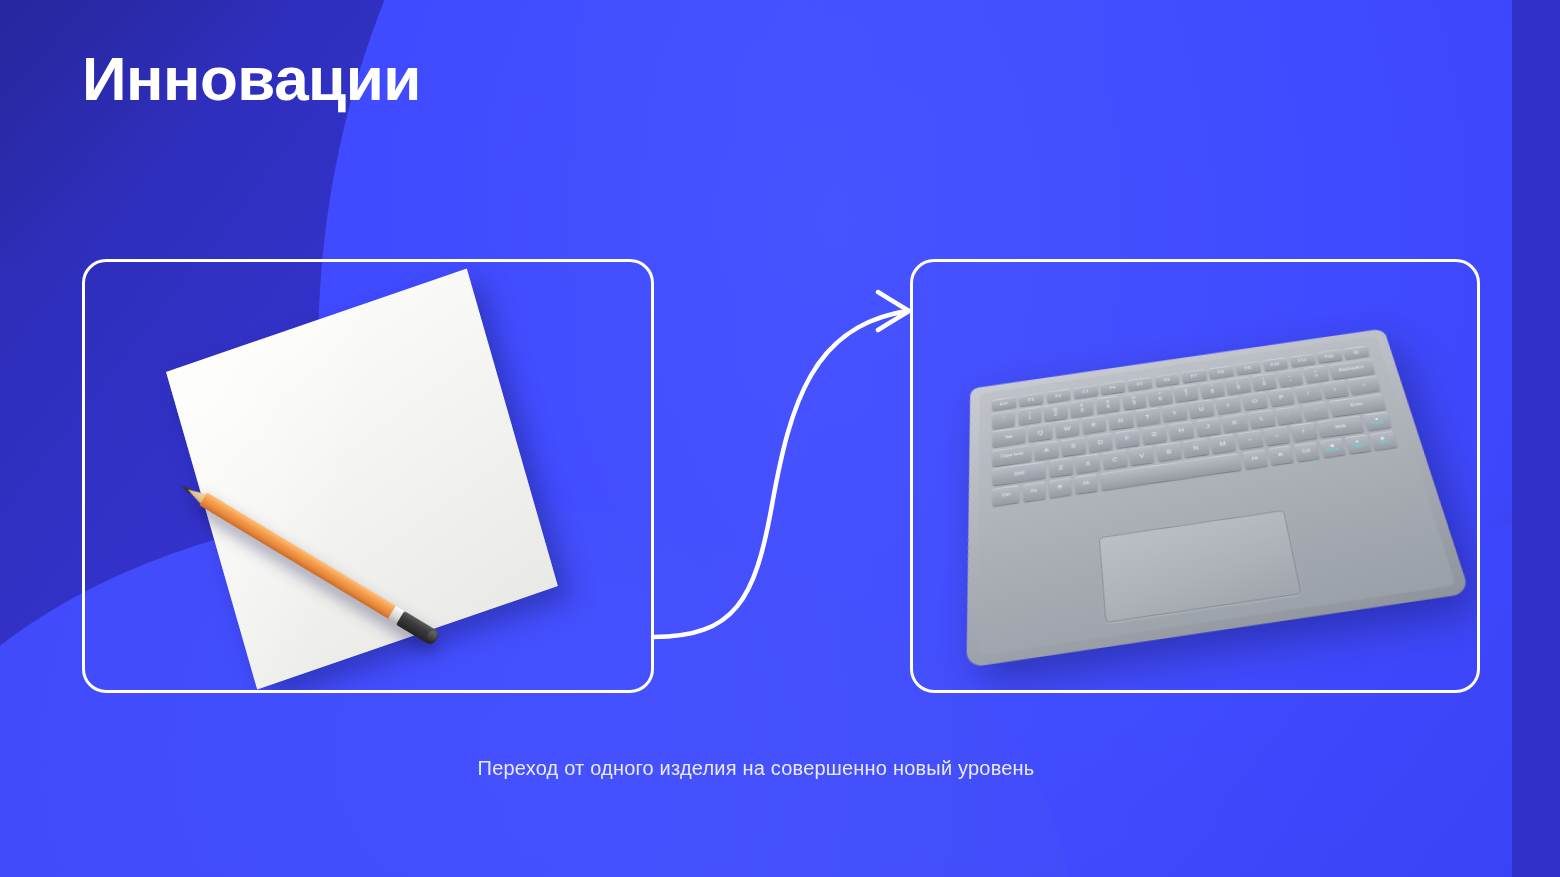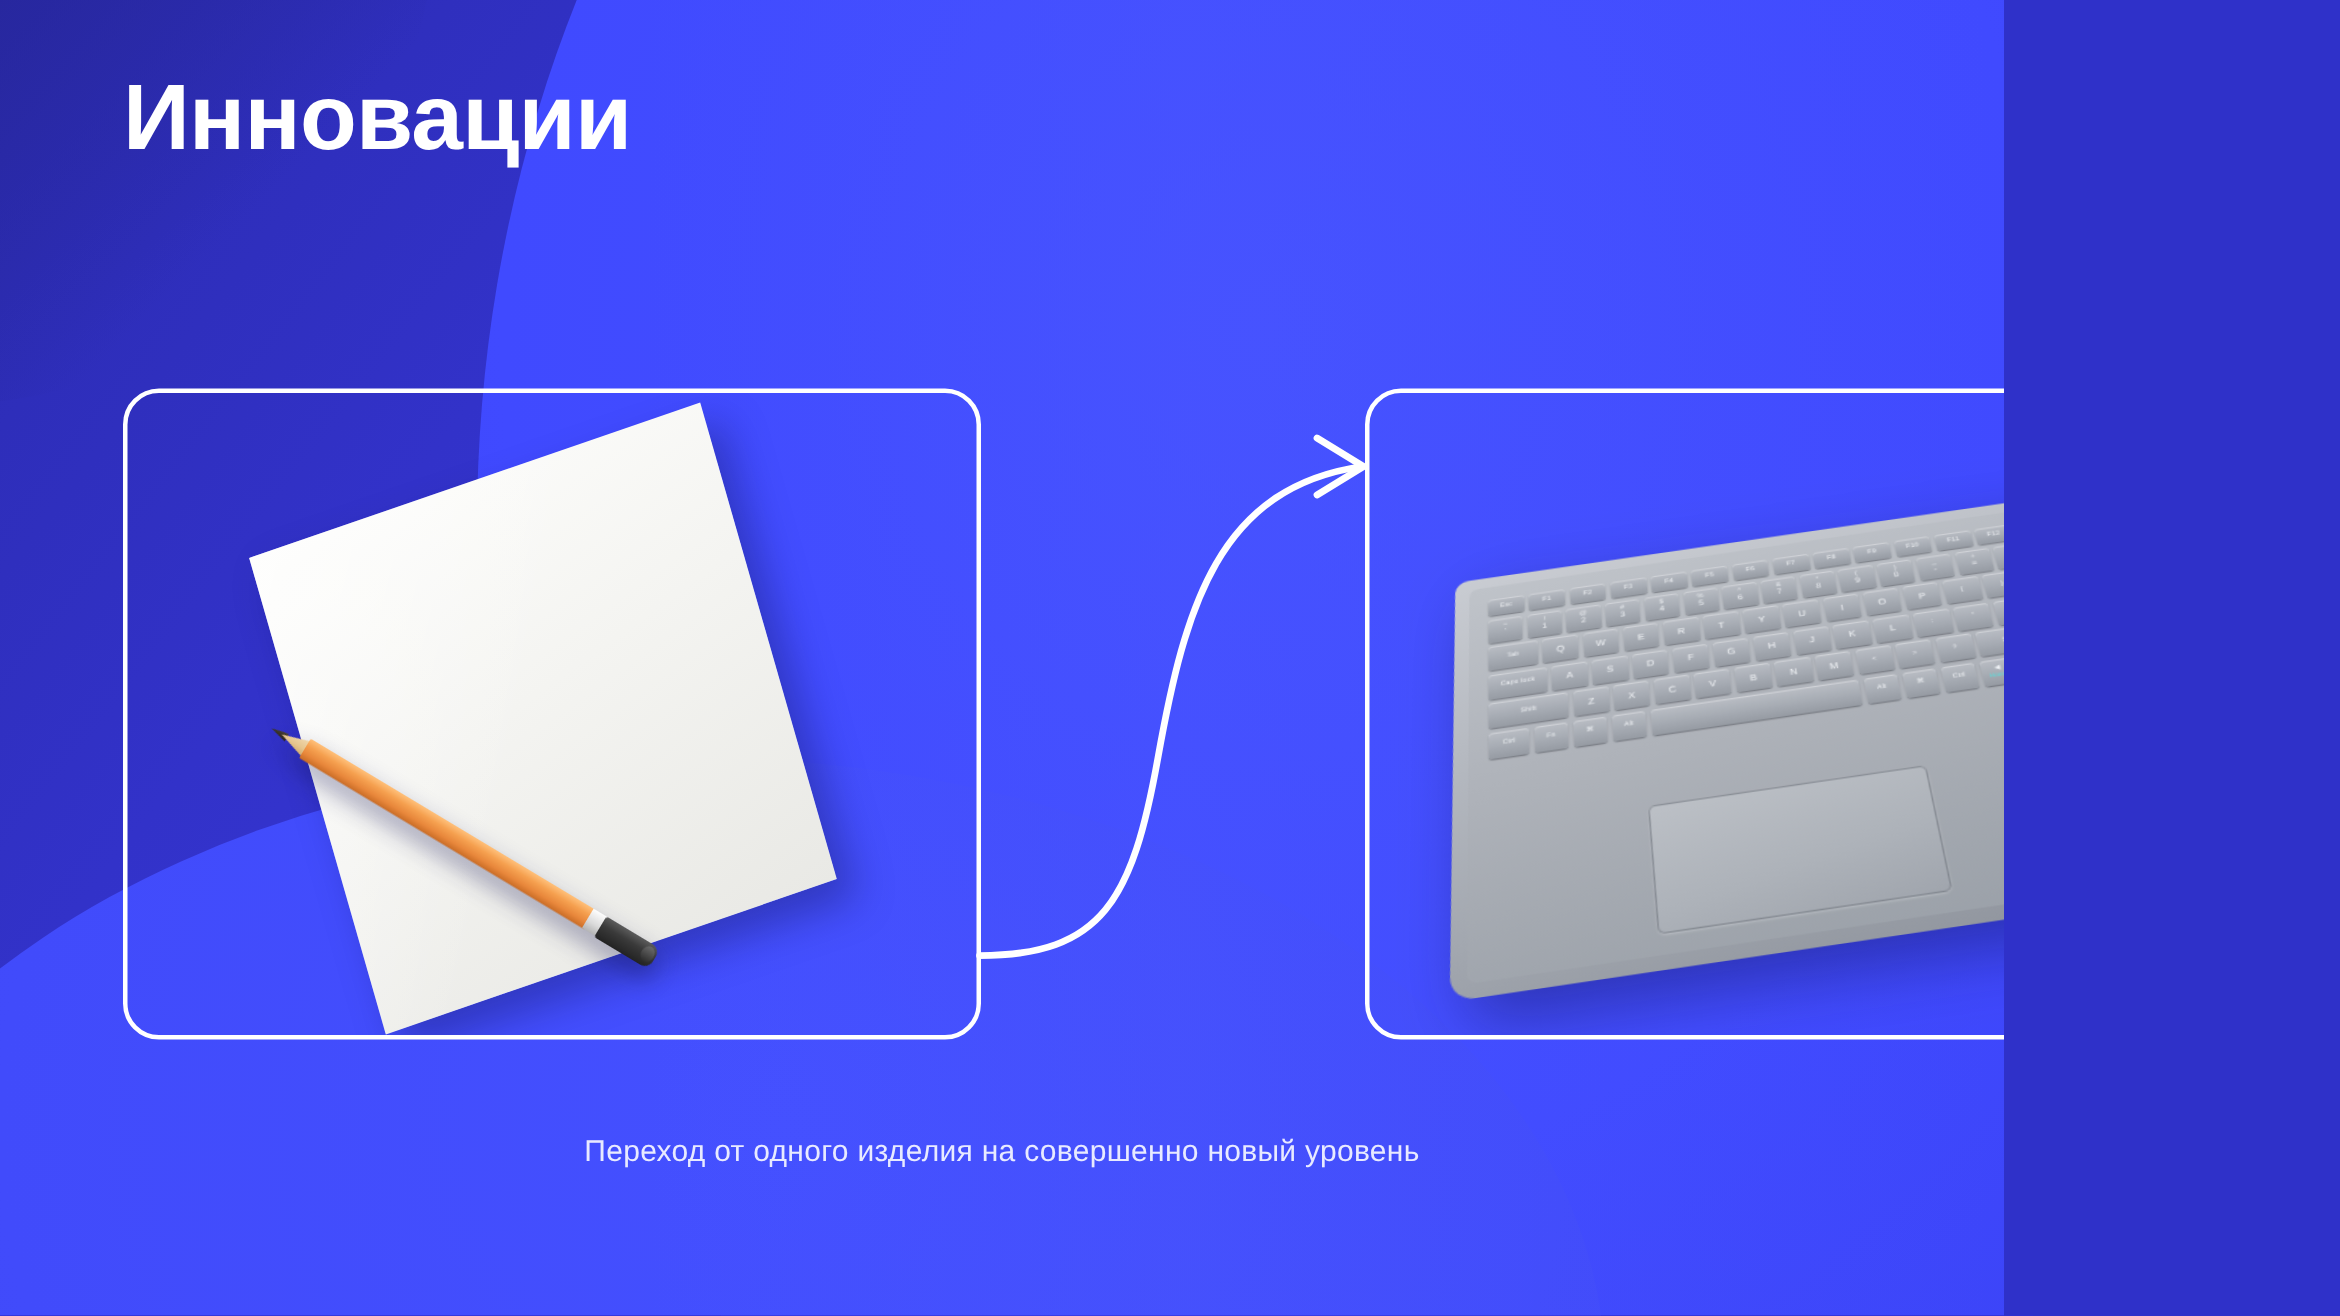--- a/index.html
+++ b/index.html
@@ -3,21 +3,21 @@
 <meta charset="utf-8">
 <title>Инновации</title>
 <style>
   * { margin:0; padding:0; box-sizing:border-box; }
   html,body{
     width:1560px; height:877px; overflow:hidden;
     background:#2f31c9;
     font-family:"Liberation Sans","DejaVu Sans",sans-serif;
   }
   #slide{
-    position:relative; width:1336px; height:877px; overflow:hidden;
+    position:relative; width:1512px; height:877px; overflow:hidden;
     background:#3336dc;
   }
 
   
   .bg-layer{ position:absolute; inset:0; overflow:hidden; pointer-events:none; }
 
   .bg-base{
     position:absolute; inset:0;
     background:linear-gradient(128deg,#2b2baf 0%,#3232c9 26%,#3a3ae0 58%,#3434d8 100%);
   }

